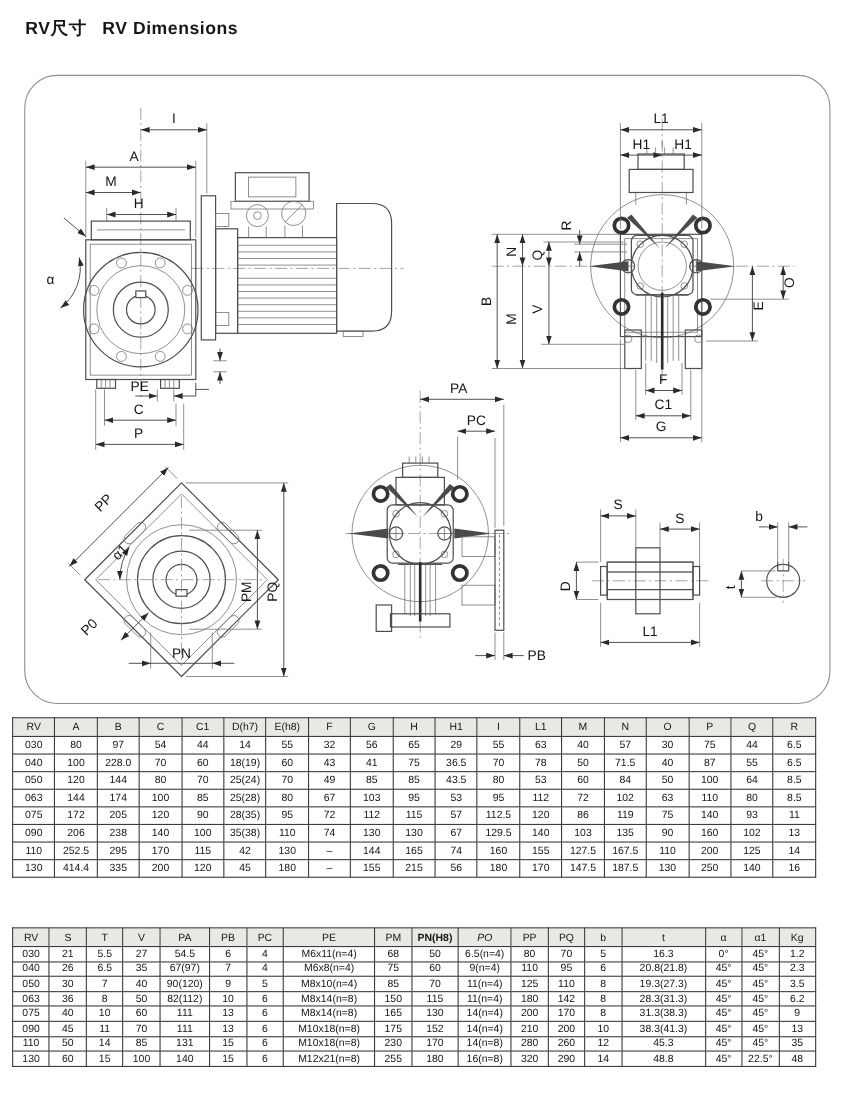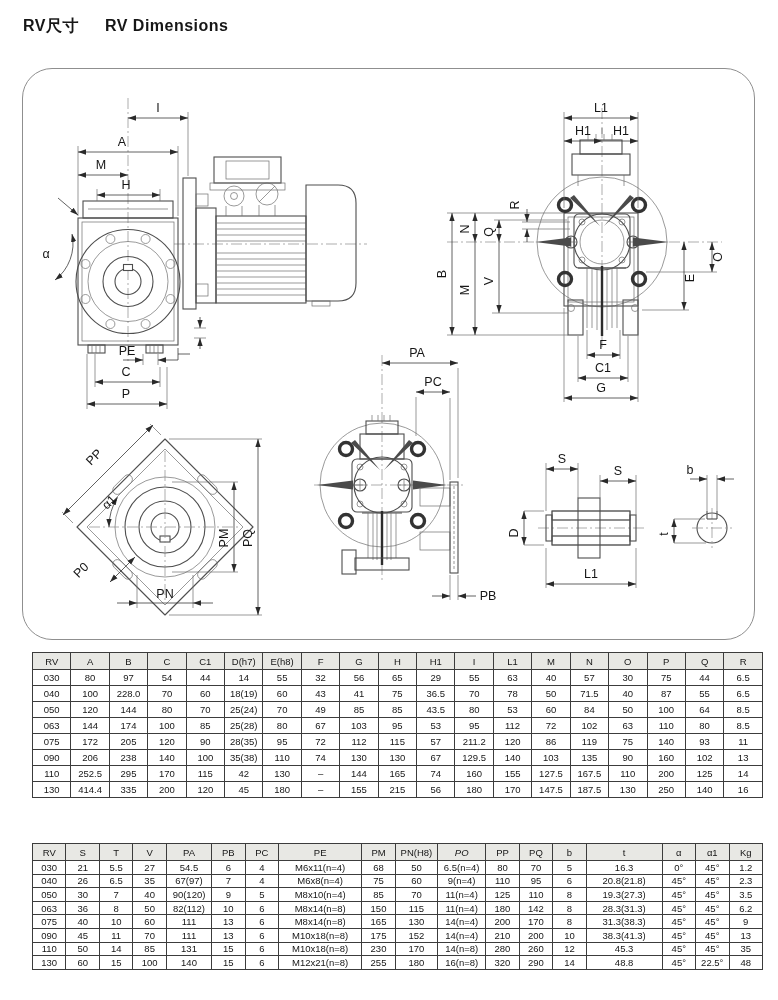--- a/index.html
+++ b/index.html
@@ -6,54 +6,54 @@
   html,body { background:#ffffff; }
   body {
     width:778px; height:1000px; position:relative;
     font-family:"Liberation Sans", sans-serif; color:#111;
     overflow:hidden;
   }
   .page-title {
     position:absolute; left:23px; top:16px;
     font-size:16px; font-weight:bold; letter-spacing:.5px; color:#161616;
   }
-  .page-title .en { margin-left:26px;text-align:right; }
+  .page-title .en { margin-left:14px;text-align:right; }
   .drawing-box {
     position:absolute; left:22px; top:68px; width:733px; height:572px;
     border:1.2px solid #8f8f8f; border-radius:30px; background:#fff;
   }
   svg.drawing { position:absolute; left:22px; top:68px; }
   svg text { font-family:"Liberation Sans", sans-serif; font-size:12.5px; fill:#161616; }
   
   .ol { stroke:#4e4e4e; fill:none; stroke-width:1.1; }
   .tl { stroke:#6e6e6e; fill:none; stroke-width:0.7; }
   .dl { stroke:#3a3a3a; fill:none; stroke-width:0.8; }
   .cl { stroke:#8a8a8a; fill:none; stroke-width:0.7; stroke-dasharray:11 3 2 3; }
   .dk { stroke:#333; fill:none; stroke-width:3.4; }
   .bold-line { stroke:#2c2c2c; fill:none; stroke-width:2.4; }
   .solid { fill:#4a4a4a; stroke:none; }
   .wfill { fill:#fff; }
   
   .dim-table {
-    position:absolute; left:32px; width:731px;
+    position:absolute; left:11px; width:731px;
     border-collapse:collapse; table-layout:fixed;
     font-size:9.5px; color:#151515;
   }
   #dim-table-1 { top:652px; }
   #dim-table-2 { top:843px; }
   .dim-table th, .dim-table td {
     border:1px solid #3c3c3c; text-align:center; vertical-align:middle;
     padding:0 1px; overflow:hidden; white-space:nowrap;
   }
   .dim-table th { background:#e8e8e4; font-weight:normal; height:17px; }
   #dim-table-1 td { height:16px; }
   #dim-table-2 td { height:13.6px; }
   #dim-table-2 th:nth-child(5)  { width:6.2%; }
   #dim-table-2 th:nth-child(8)  { width:11.4%; }
-  #dim-table-2 th:nth-child(10) { width:5.8%; }
+  #dim-table-2 th:nth-child(10) { width:5.8%;font-weight:bold; }
   #dim-table-2 th:nth-child(11) { width:6.6%;font-style:italic; }
   #dim-table-2 th:nth-child(15) { width:10.4%; }
 </style>
 </head>
 <body>
 
 <div class="page-title">
   <span class="zh">RV尺寸</span><span class="en">RV Dimensions</span>
 </div>
 
@@ -532,21 +532,21 @@
         <td>172</td>
         <td>205</td>
         <td>120</td>
         <td>90</td>
         <td>28(35)</td>
         <td>95</td>
         <td>72</td>
         <td>112</td>
         <td>115</td>
         <td>57</td>
-        <td>211.2</td>
+        <td>112.5</td>
         <td>120</td>
         <td>86</td>
         <td>119</td>
         <td>75</td>
         <td>140</td>
         <td>93</td>
         <td>11</td>
       </tr>
       <tr>
         <td>090</td>

